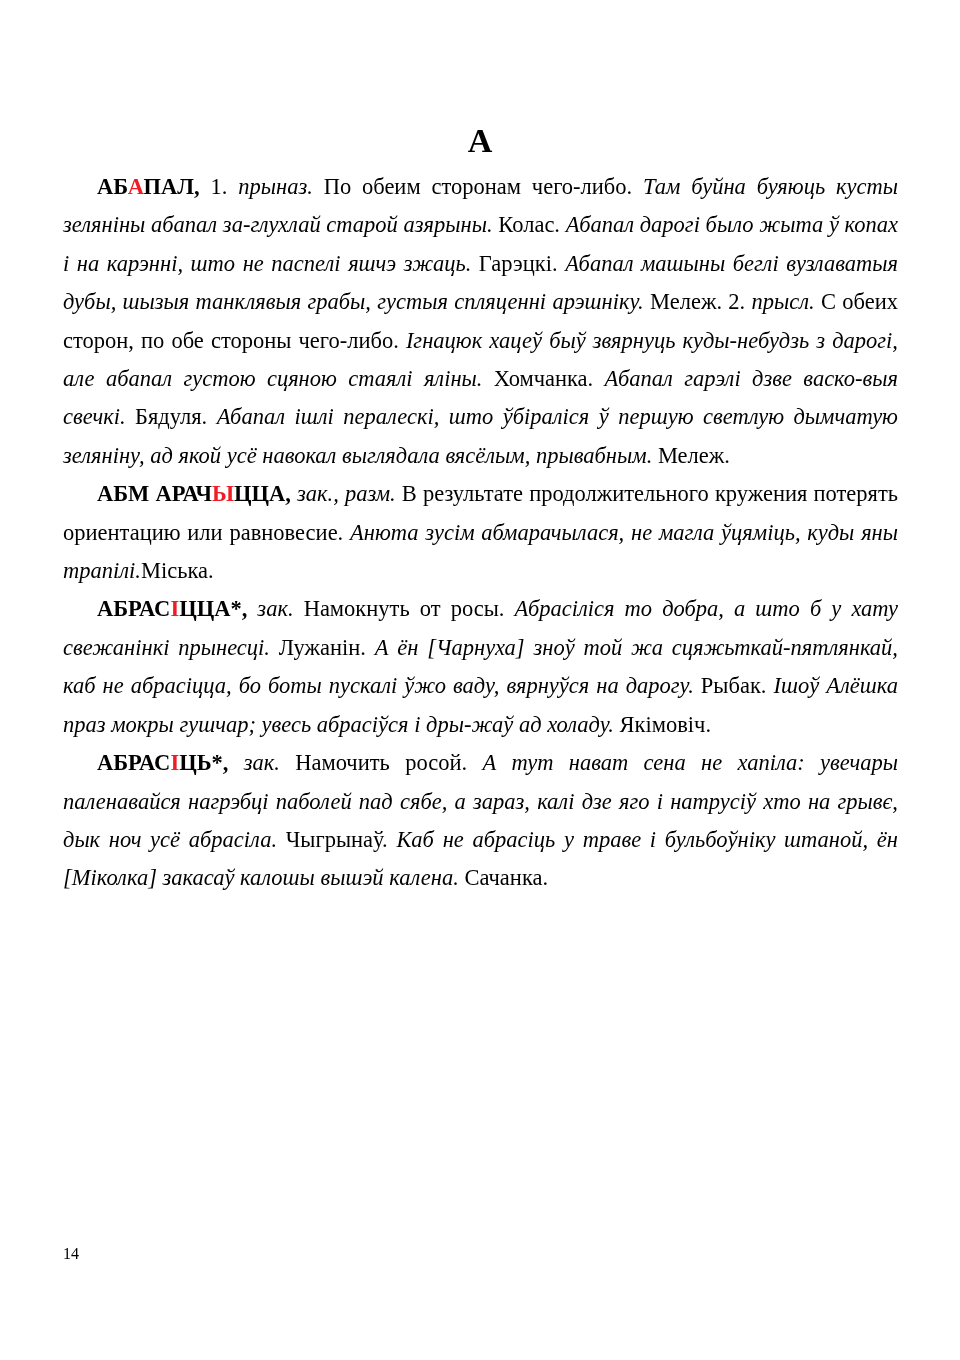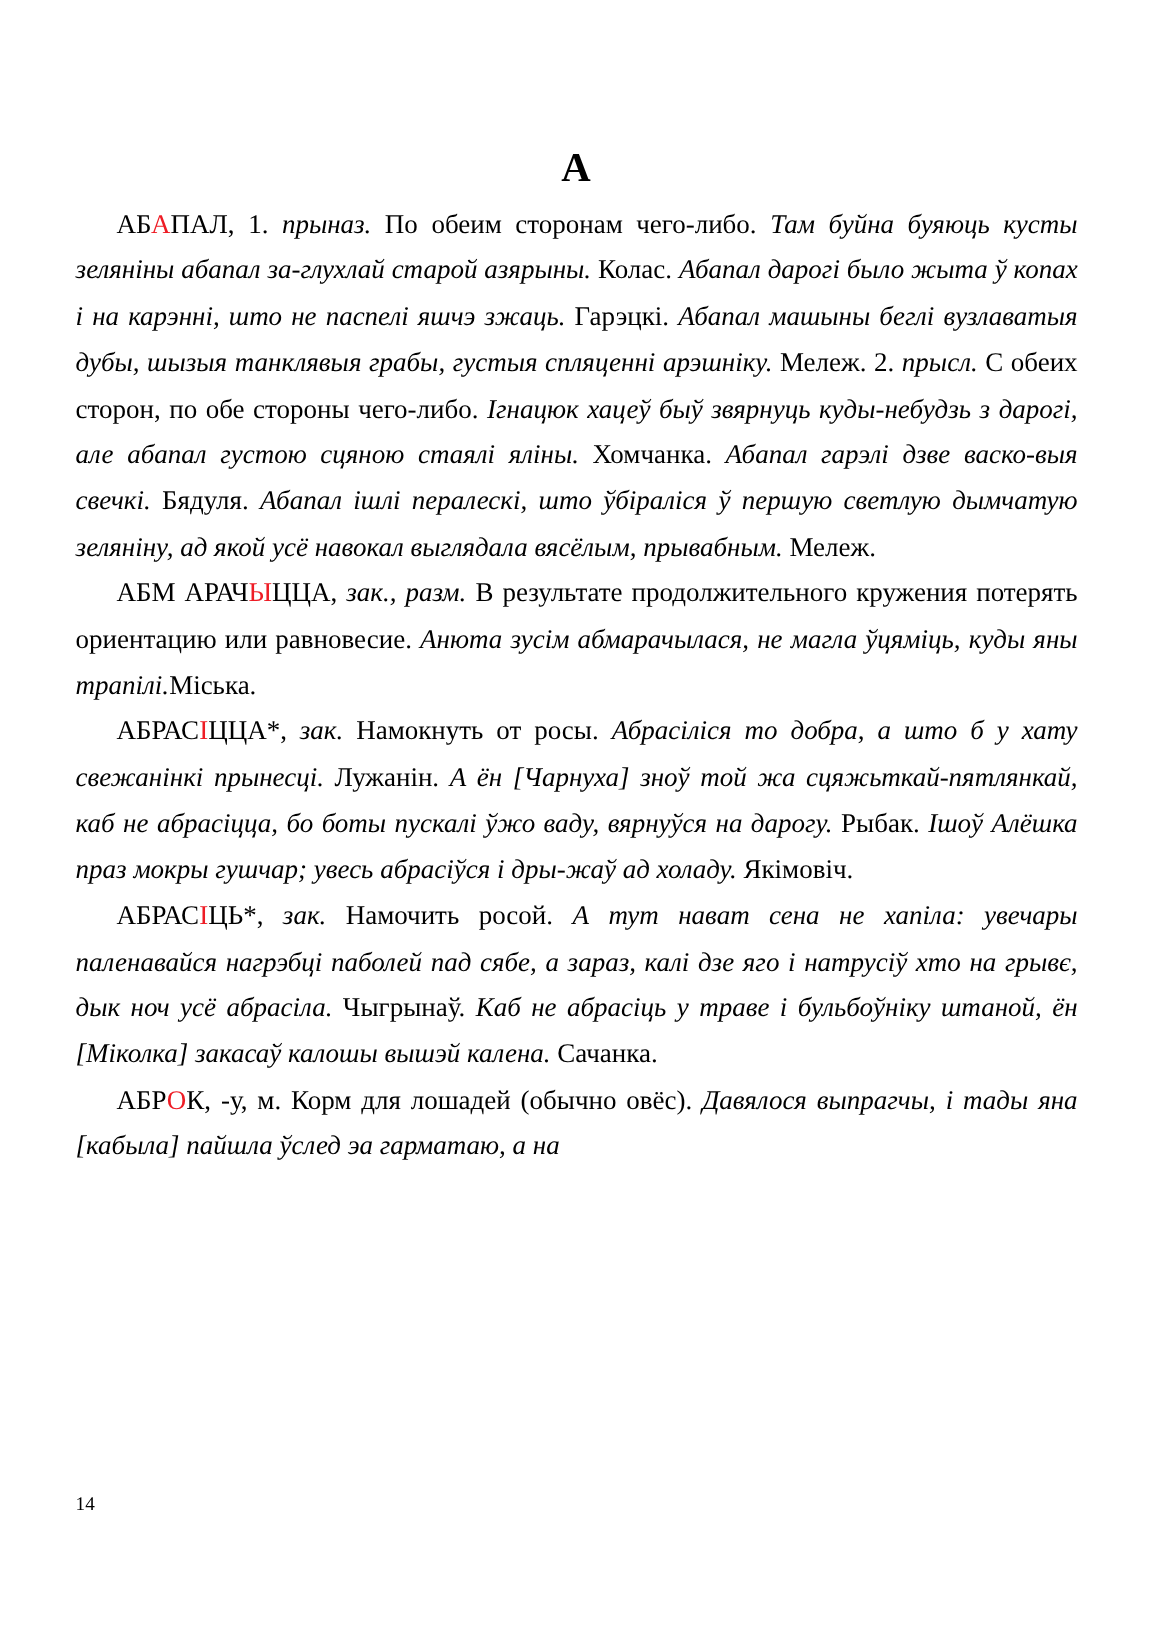--- a/index.html
+++ b/index.html
@@ -50,21 +50,21 @@
     text-justify: inter-word;
     font-size: 22.5px;
     line-height: 38.4px;
     margin: 0 0 0 0;
     text-indent: 34px;
     hyphens: none;
   }
 
   
   .hw {
-    font-weight: normal;
+    font-weight: bold;
     font-style: normal;
   }
   .hw .accent {
     color: #ee1c25;
   }
 
   
   .gram {
     font-style: italic;
     font-weight: normal;
@@ -117,21 +117,18 @@
     </p>
 
     <p class="entry">
       <span class="hw"><span>АБРАС</span><span class="accent" style="color: rgb(238, 28, 37);">І</span><span>ЦЦА*,</span></span><span class="gloss"><span class="gram"> зак.</span><span class="gloss"> Намокнуть от росы. </span><span class="cit">Абрасіліся то добра, а што б у хату свежанінкі прынесці.</span><span class="src"> Лужанін. </span><span class="cit">А ён [Чарнуха] зноў той жа сцяжьткай-пятлянкай, каб не абрасіцца, бо боты пускалі ўжо ваду, вярнуўся на дарогу.</span><span class="src"> Рыбак. </span><span class="cit">Ішоў Алёшка праз мокры гушчар; увесь абрасіўся і дры-жаў ад холаду.</span><span class="src"> Якімовіч.</span></span>
     </p>
 
     <p class="entry">
       <span class="hw"><span>АБРАС</span><span class="accent" style="color: rgb(238, 28, 37);">І</span><span>ЦЬ*,</span></span><span class="gloss"><span class="gram"> зак.</span><span class="gloss"> Намочить росой. </span><span class="cit">А тут нават сена не хапіла: увечары паленавайся нагрэбці паболей пад сябе, а зараз, калі дзе яго і натрусіў хто на грывє, дык ноч усё абрасіла.</span><span class="src"> Чыгрынаў. </span><span class="cit">Каб не абрасіць у траве і бульбоўніку штаной, ён [Міколка] закасаў калошы вышэй калена.</span><span class="src"> Сачанка.</span></span>
     </p>
 
-    <p class="entry">
-      <span class="hw"><span>АБР</span><span class="accent" style="color: rgb(238, 28, 37);">О</span><span>К,</span></span><span class="gloss"><span class="gloss"> -у, м. Корм для лошадей (обычно овёс). </span><span class="cit">Давялося выпрагчы, і тады яна [кабыла] пайшла ўслед эа гарматаю, а на</span></span>
-    </p>
 
   </div>
 
   <div class="page-number">14</div>
 
 </div>
 
 </body></html>

